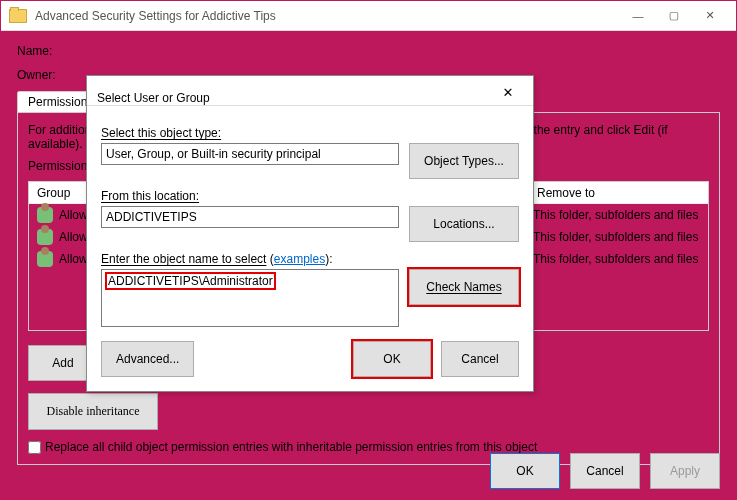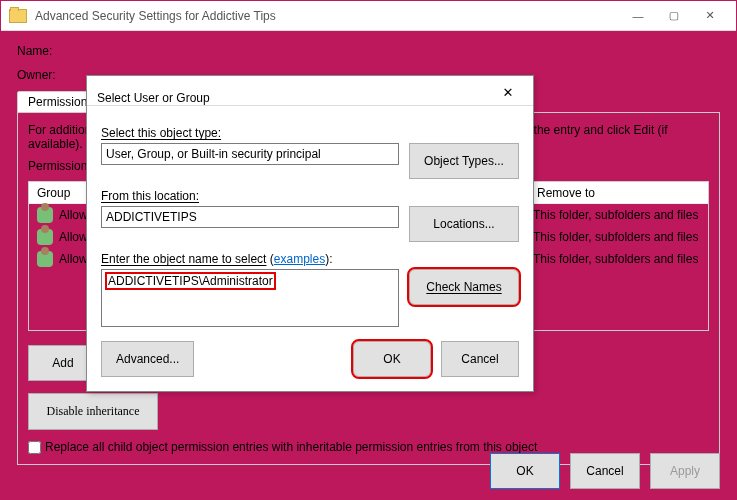--- a/index.html
+++ b/index.html
@@ -47,21 +47,21 @@
 .modal { position: absolute; top: 44px; left: 85px; width: 448px; background: #fff; border: 1px solid #888; box-shadow: 2px 2px 6px rgba(0,0,0,0.2); z-index: 100; }
 .modal-titlebar { height: 30px; display: flex; align-items: flex-end; padding: 0 10px; border-bottom: 1px solid #ddd; }
 .modal-titlebar .title { flex: 1; font-size: 12px; }
 .close-x { width: 30px; height: 26px; display: flex; align-items: center; justify-content: center; font-size: 13px; }
 .modal-body { padding: 10px 14px 14px; }
 .mb-row { margin-top: 10px; }
 .mb-label { font-size: 12px; text-decoration: underline; text-underline-offset: 2px; display: inline-block; margin-bottom: 3px; }
 .mb-input-row { display: flex; align-items: flex-start; gap: 10px; }
 .mb-input { flex: 1; border: 1px solid #7a7a7a; padding: 3px 4px; font-size: 12px; height: 22px; background: #fff; font-family: inherit; }
 .mb-textarea { flex: 1; border: 1px solid #7a7a7a; padding: 2px 3px; font-size: 12px; height: 58px; background: #fff; font-family: inherit; resize: none; }
-.highlighted { outline: 2px solid #e30000; outline-offset: 0; border-radius: 6px; }
+.highlighted { outline: 2px solid #e30000; outline-offset: 0; }
 .inner-highlight { border: 2px solid #e30000; display: inline-block; padding: 0 1px; line-height: 14px; font-size: 12px; }
 .examples-link { color: #0066cc; text-decoration: underline; cursor: pointer; margin-top: 32px; }
 .modal-footer { display: flex; margin-top: 14px; align-items: center; }
 .modal-footer .spacer { flex: 1; }
 
 
 .col-type { width: 55px; }
 .col-applies { width:170px; margin-left: 445px;}
 </style>
 </head>

